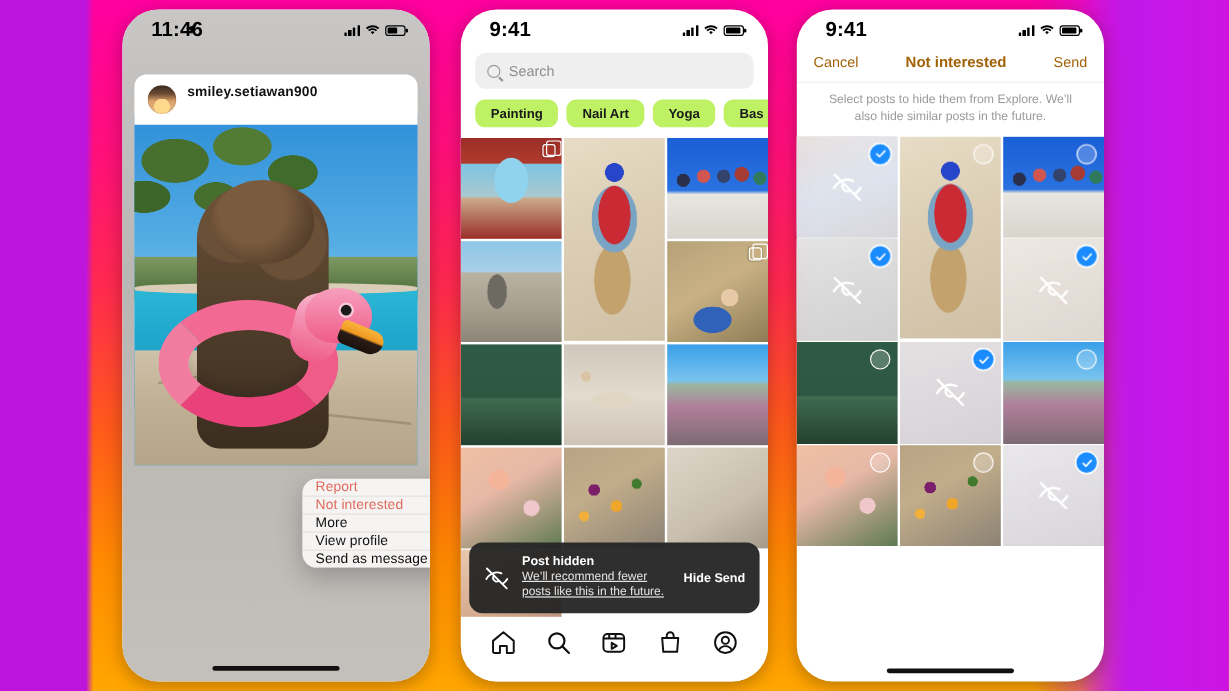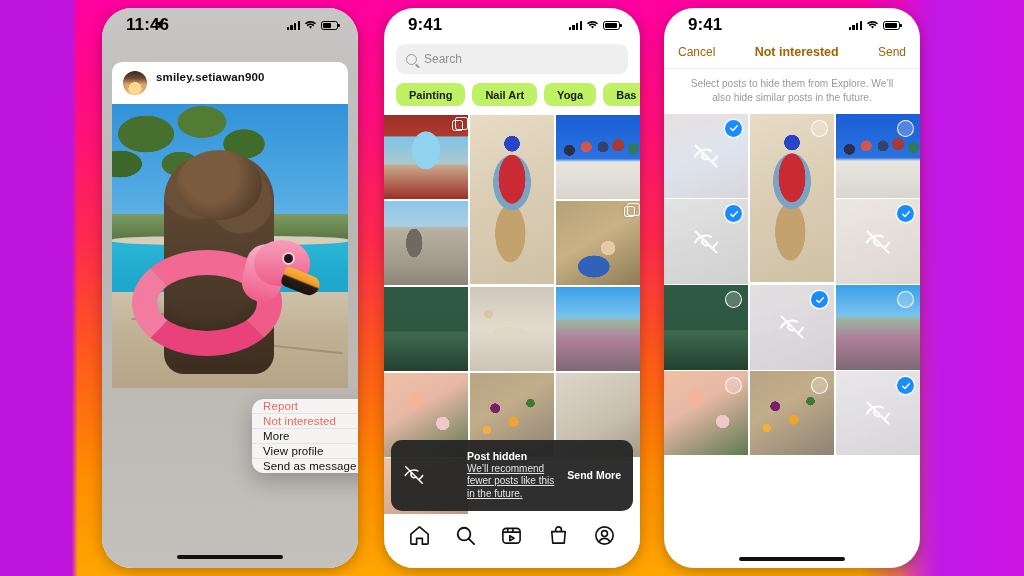--- a/index.html
+++ b/index.html
@@ -170,21 +170,21 @@
   .badge-carousel::before{
     content:""; position:absolute; left:1.5px; top:-4px; width:11px;height:11px;
     border:1.6px solid #fff; border-radius:2.5px; z-index:-1;
   }
   .toast{
     position:absolute; left:7px; right:7px; bottom:57px; z-index:9;
     background:rgba(38,38,38,.96); border-radius:11px;
     display:flex; align-items:center; gap:10px; padding:10px 12px;
   }
   .toast-ico{ width:22px;height:22px;flex:none;position:relative; }
-  .toast-txt{ flex:1;margin-left:32px; }
+  .toast-txt{ flex:1; }
   .toast-t{ font-size:10.5px; font-weight:bold; color:#fff; margin-bottom:1px; }
   .toast-s{ font-size:10px; color:#e4e4e4; line-height:1.28;text-decoration:underline; }
   .toast-a{ font-size:10.5px; font-weight:bold; color:#fff; flex:none; }
   .tabbar{
     position:absolute; left:0; right:0; bottom:0; height:54px; background:#fff;
     display:flex; align-items:center; justify-content:space-around; padding:0 12px 12px;
     z-index:8;
   }
   .tabbar svg{ width:23px; height:23px; }
 
@@ -382,21 +382,21 @@
       <svg viewBox="0 0 24 24" width="22" height="22" fill="none" stroke="#fff" stroke-width="1.7" stroke-linecap="round">
         <path d="M3 3l18 18"></path>
         <path d="M2.5 12.5S6 6.5 12 6.5c1.6 0 3 .4 4.2 1M21.5 12.5s-1.3 2.3-3.6 4"></path>
         <path d="M9.3 9.6a3.3 3.3 0 004.6 4.6"></path>
       </svg>
     </span>
     <span class="toast-txt">
       <div class="toast-t">Post hidden</div>
       <div class="toast-s">We’ll recommend fewer posts like this in the future.</div>
     </span>
-    <span class="toast-a">Send More</span>
+    <span class="toast-a">Hide Send</span>
   </div>
 
   <div class="tabbar">
     <svg viewBox="0 0 24 24" fill="none" stroke="#111" stroke-width="1.7" stroke-linejoin="round">
         <path d="M3 10.5L12 3l9 7.5V20a1 1 0 01-1 1h-5v-6H9v6H4a1 1 0 01-1-1z"></path>
       </svg>
     <svg viewBox="0 0 24 24" fill="none" stroke="#111" stroke-width="1.9" stroke-linecap="round">
         <circle cx="10.5" cy="10.5" r="6.6"></circle>
         <path d="M15.5 15.5L21 21"></path>
       </svg>

